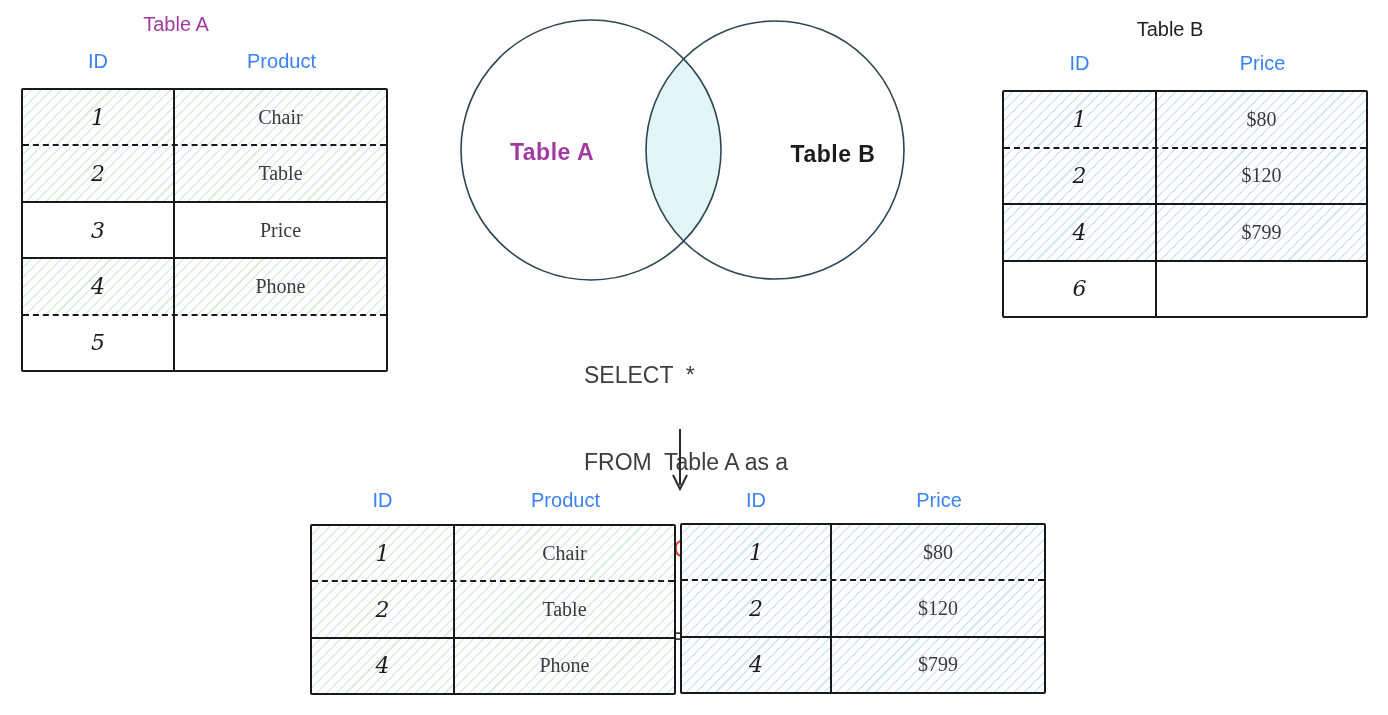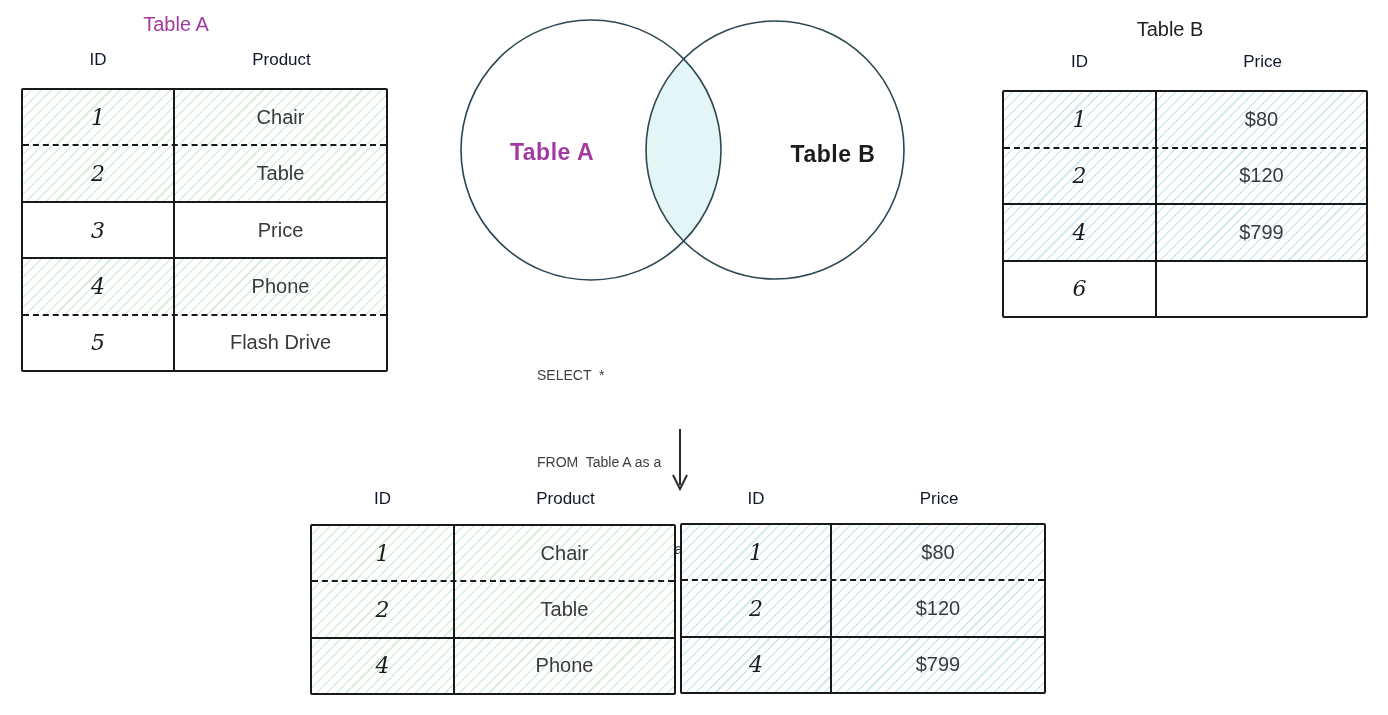--- a/index.html
+++ b/index.html
@@ -10,42 +10,42 @@
     width: 1388px;
     height: 715px;
     background: #ffffff;
     overflow: hidden;
   }
   .abs { position: absolute; }
 
   
   .tbl-title { font-size: 20px; text-align: center; color: #222222; }
   .title-a { color: #a23ba0; }
-  .hdr-row { display: flex; font-size: 17px; color: #0f172a; }
+  .hdr-row { display: flex; font-size: 20px; color: #3b82f6; }
   .hdr-cell { text-align: center; }
 
   
   .tbl {
     display: flex;
     flex-direction: column;
     border: 2px solid #191919;
     border-radius: 2px;
     background: #ffffff;
   }
   .row { display: flex; flex: 1; border-top: 2px solid #191919; }
   .row:first-child { border-top: none; }
   .row.dash { border-top-style: dashed; }
   .cell {
     display: flex;
     align-items: center;
     justify-content: center;
     overflow: hidden;
   }
   .id-cell { border-right: 2px solid #191919; }
-  .val-cell { flex: 1; }
+  .val-cell { flex: 1; font-family: Liberation Serif, serif; }
   .hatch-green {
     background: repeating-linear-gradient(135deg, #ffffff 0px, #ffffff 5.5px, #daeedd 5.5px, #daeedd 7px);
   }
   .hatch-blue {
     background: repeating-linear-gradient(135deg, #ffffff 0px, #ffffff 5.5px, #d2e9f5 5.5px, #d2e9f5 7px);
   }
   .num {
     font-family: "DejaVu Serif", serif;
     font-style: italic;
     font-size: 22px;
@@ -68,22 +68,22 @@
   #table-b-headers .c2 { width: 211px; }
   #table-b { left: 1002px; top: 90px; width: 366px; height: 228px; }
   #table-b .id-cell { width: 153px; }
 
   
   #venn { left: 440px; top: 2px; }
   .venn-label { font-family: "Liberation Sans", sans-serif; font-weight: bold; font-size: 23px; letter-spacing: 0.5px; }
 
   
   #sql-block {
-    left: 537px; top: 303px;
-    font-size: 14px; line-height: 29px;
+    left: 584px; top: 303px;
+    font-size: 23px; line-height: 29px;
     color: #3e3e3e; white-space: pre;
   }
   .sql-keyword { color: #e23b2e; }
 
   
   #arrow { left: 662px; top: 427px; }
 
   
   #result-left-headers { left: 310px; top: 489px; width: 366px; }
   #result-left-headers .c1 { width: 145px; }
@@ -138,23 +138,20 @@
           <span class="num">4</span>
         </div>
       <div class="cell val-cell hatch-green">
           <span class="val">Phone</span>
         </div>
     </div>
     <div class="row dash">
       <div class="cell id-cell">
           <span class="num">5</span>
         </div>
-      <div class="cell val-cell">
-          <span class="val">Flash Drive</span>
-        </div>
     </div>
   </div>
 
   <svg class="abs" id="venn" width="480" height="296" viewBox="0 0 480 296">
     <defs>
       <clipPath id="clip-circle-a">
           <circle cx="151" cy="148" r="130"></circle>
         </clipPath>
     </defs>
     <circle cx="335" cy="148" r="129" fill="#e3f6f5" clip-path="url(#clip-circle-a)"></circle>

